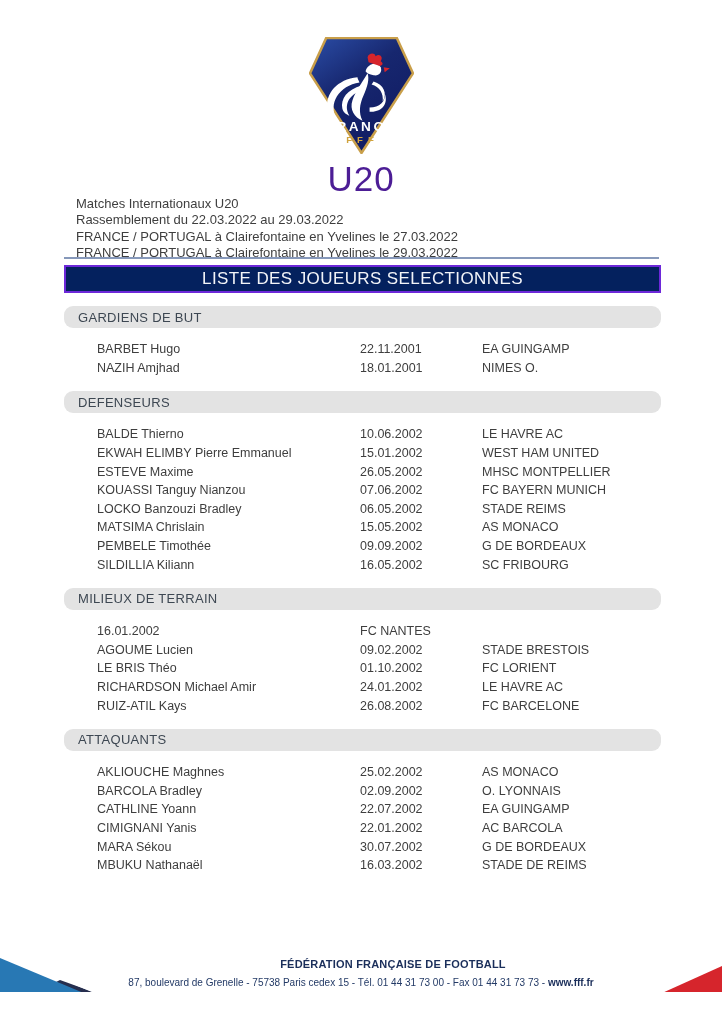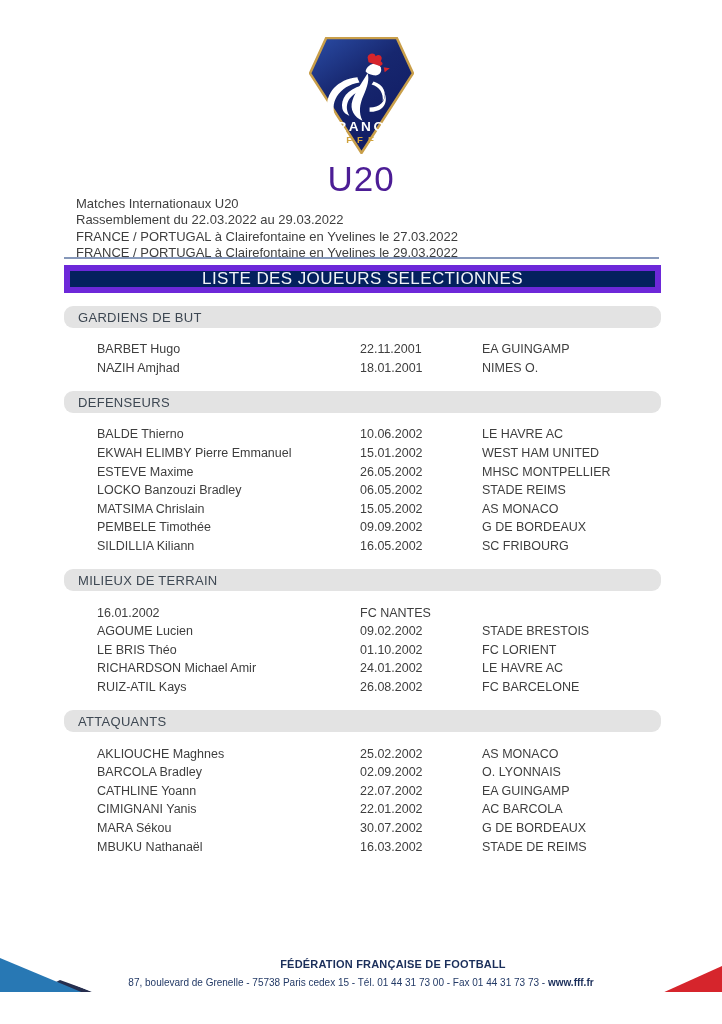--- a/index.html
+++ b/index.html
@@ -15,21 +15,21 @@
     display:flex; flex-direction:column; align-items:center; }
   .u20 { margin-top:5px; font-size:35px; font-weight:normal; color:#4c1d95; letter-spacing:1px; }
 
   
   .header-lines { position:absolute; left:64px; top:196px; width:560px;
     font-size:13px; line-height:16.4px; color:#3e3e3e;margin-left:12px; }
 
   .hr-line { position:absolute; left:64px; top:257px; width:595px; height:2px; background:#8698ba; }
 
   .banner { position:absolute; left:64px; top:265px; width:597px; height:28px;
-    background:#04215e; border:6px solid #6d28d9;
+    background:#04215e; border:2px solid #6d28d9;
     display:flex; align-items:center; justify-content:center; }
   .banner span { color:#f2f4f8; font-size:17px; letter-spacing:0.4px; font-weight:400; }
 
   
   .sections { position:absolute; left:64px; top:306px; width:597px; }
   .section { margin-bottom:14px; }
   .sec-bar { height:22px; background:#e3e3e3; margin-bottom:12px;
     display:flex; align-items:center; padding-left:14px;border-radius:9px; }
   .sec-bar span { font-size:13px; color:#3d4752; letter-spacing:0.3px; }
   .rows { padding-left:33px; }
@@ -124,20 +124,25 @@
             <span>EKWAH ELIMBY Pierre Emmanuel</span>
             <span>15.01.2002</span>
             <span>WEST HAM UNITED</span>
           </div>
           <div class="row">
             <span>ESTEVE Maxime</span>
             <span>26.05.2002</span>
             <span>MHSC MONTPELLIER</span>
           </div>
           <div class="row">
+            <span>KOUASSI Tanguy Nianzou</span>
+            <span>07.06.2002</span>
+            <span>FC BAYERN MUNICH</span>
+          </div>
+          <div class="row">
             <span>LOCKO Banzouzi Bradley</span>
             <span>06.05.2002</span>
             <span>STADE REIMS</span>
           </div>
           <div class="row">
             <span>MATSIMA Chrislain</span>
             <span>15.05.2002</span>
             <span>AS MONACO</span>
           </div>
           <div class="row">

